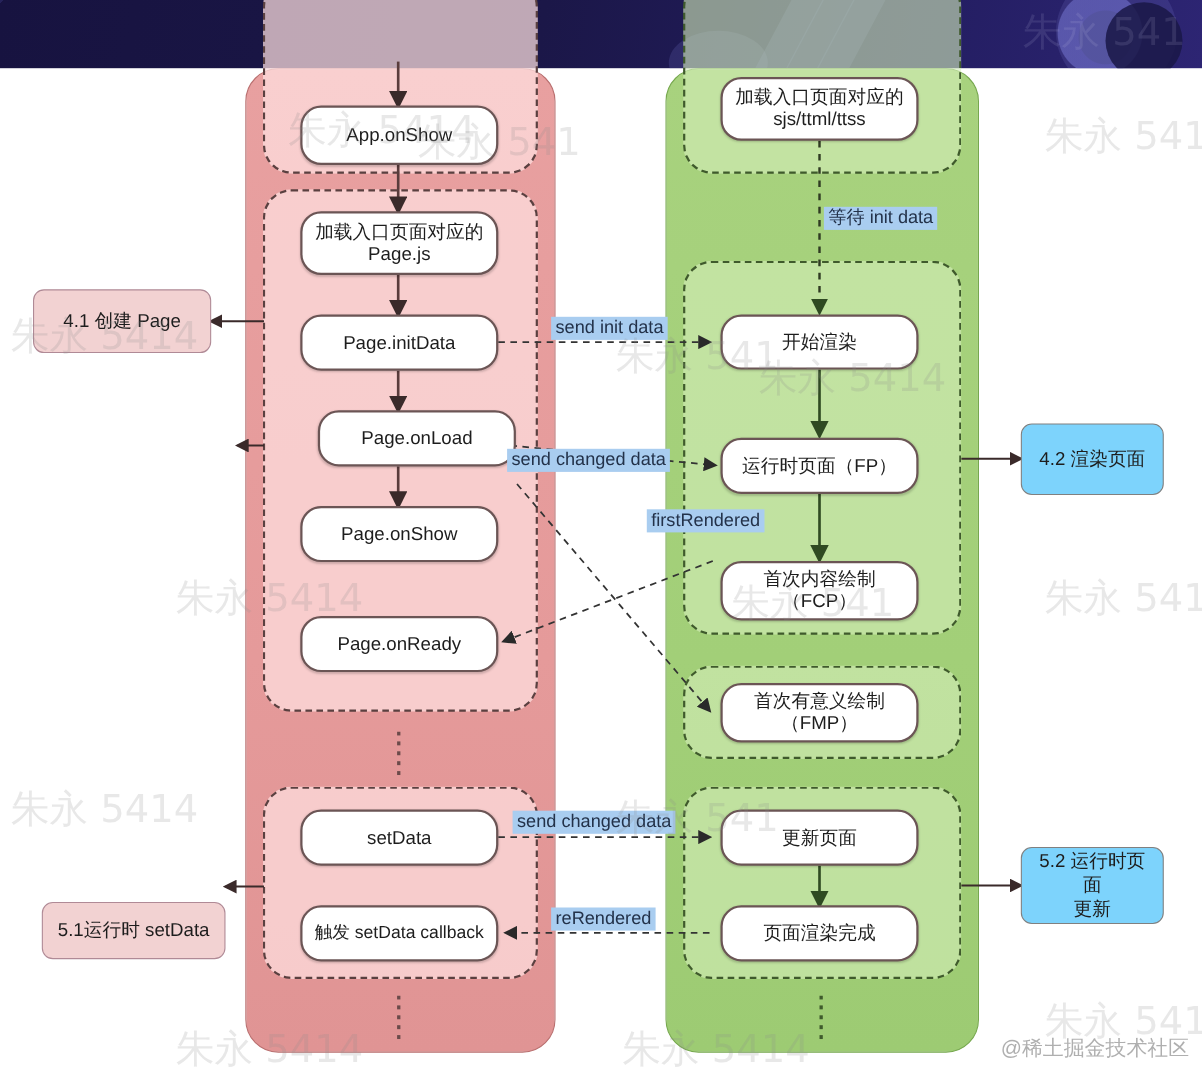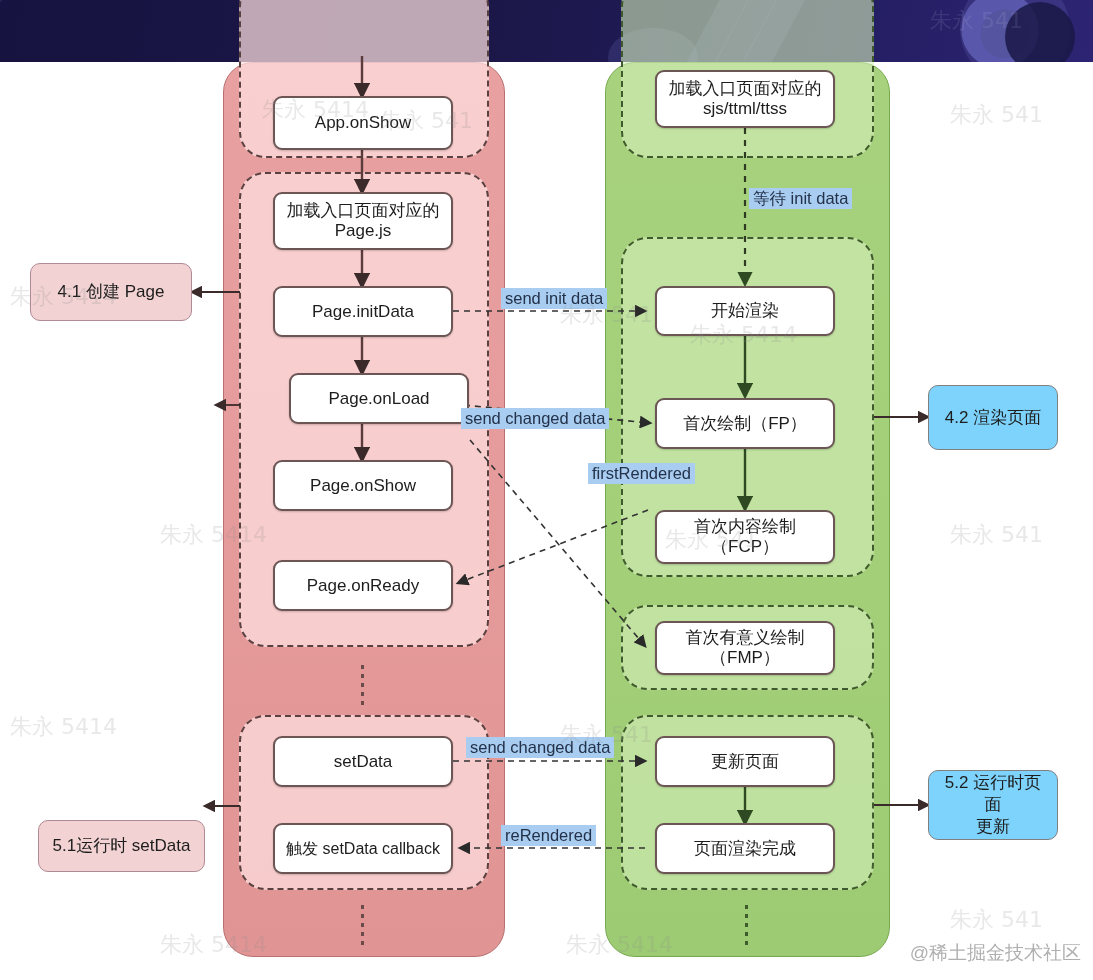--- a/index.html
+++ b/index.html
@@ -49,21 +49,21 @@
   .group{
     position:absolute;box-sizing:border-box;
     border:2px dashed #5a4040;border-radius:26px;
   }
   .group.p{background:rgba(255,225,224,.72);}
   .group.g{background:rgba(214,238,186,.60);border-color:#3f5a2c;}
 
   
   .node{
     position:absolute;box-sizing:border-box;
-    background:#ffffff;border:2px solid #6b5555;border-radius:9px;
+    background:#ffffff;border:2px solid #6b5555;border-radius:19px;
     display:flex;align-items:center;justify-content:center;text-align:center;
     color:#1d1d1d;font-size:17px;line-height:1.25;padding:4px 6px;
     box-shadow:0 1px 2px rgba(0,0,0,.18);
   }
   .node.two{line-height:1.2;}
 
   
   .side{
     position:absolute;box-sizing:border-box;border-radius:10px;
     display:flex;align-items:center;justify-content:center;text-align:center;
@@ -85,21 +85,21 @@
   
   .vdots{
     position:absolute;width:3px;
     background-image:linear-gradient(#6b4a4a 45%,rgba(0,0,0,0) 0);
     background-size:3px 9px;background-repeat:repeat-y;
   }
   .vdots.g{background-image:linear-gradient(#3f5a2c 45%,rgba(0,0,0,0) 0);}
 
   
   .wm{
-    position:absolute;color:rgba(140,140,140,.20);font-size:22px;
+    position:absolute;color:rgba(140,140,140,.20);font-size:35px;
     white-space:nowrap;pointer-events:none;user-select:none;
     font-family:"DejaVu Sans",sans-serif;
   }
   .wm.onbanner{color:rgba(200,200,230,.13);}
   .credit{
     position:absolute;right:12px;bottom:14px;
     color:rgba(110,110,110,.55);font-size:19px;white-space:nowrap;
   }
 </style>
 </head>
@@ -197,21 +197,21 @@
 
   <div class="node" style="left:273px;top:823px;width:180px;height:51px;font-size:16px;">触发 setData callback</div>
 
   <div class="node two" style="left:655px;top:70px;width:180px;height:58px;flex-direction:column;">
     <span>加载入口页面对应的</span>
     <span>sjs/ttml/ttss</span>
   </div>
 
   <div class="node" style="left:655px;top:286px;width:180px;height:50px;">开始渲染</div>
 
-  <div class="node" style="left:655px;top:398px;width:180px;height:51px;">首次绘制（FP）</div>
+  <div class="node" style="left:655px;top:398px;width:180px;height:51px;">运行时页面（FP）</div>
 
   <div class="node two" style="left:655px;top:510px;width:180px;height:54px;flex-direction:column;">
     <span>首次内容绘制</span>
     <span>（FCP）</span>
   </div>
 
   <div class="node two" style="left:655px;top:621px;width:180px;height:54px;flex-direction:column;">
     <span>首次有意义绘制</span>
     <span>（FMP）</span>
   </div>

